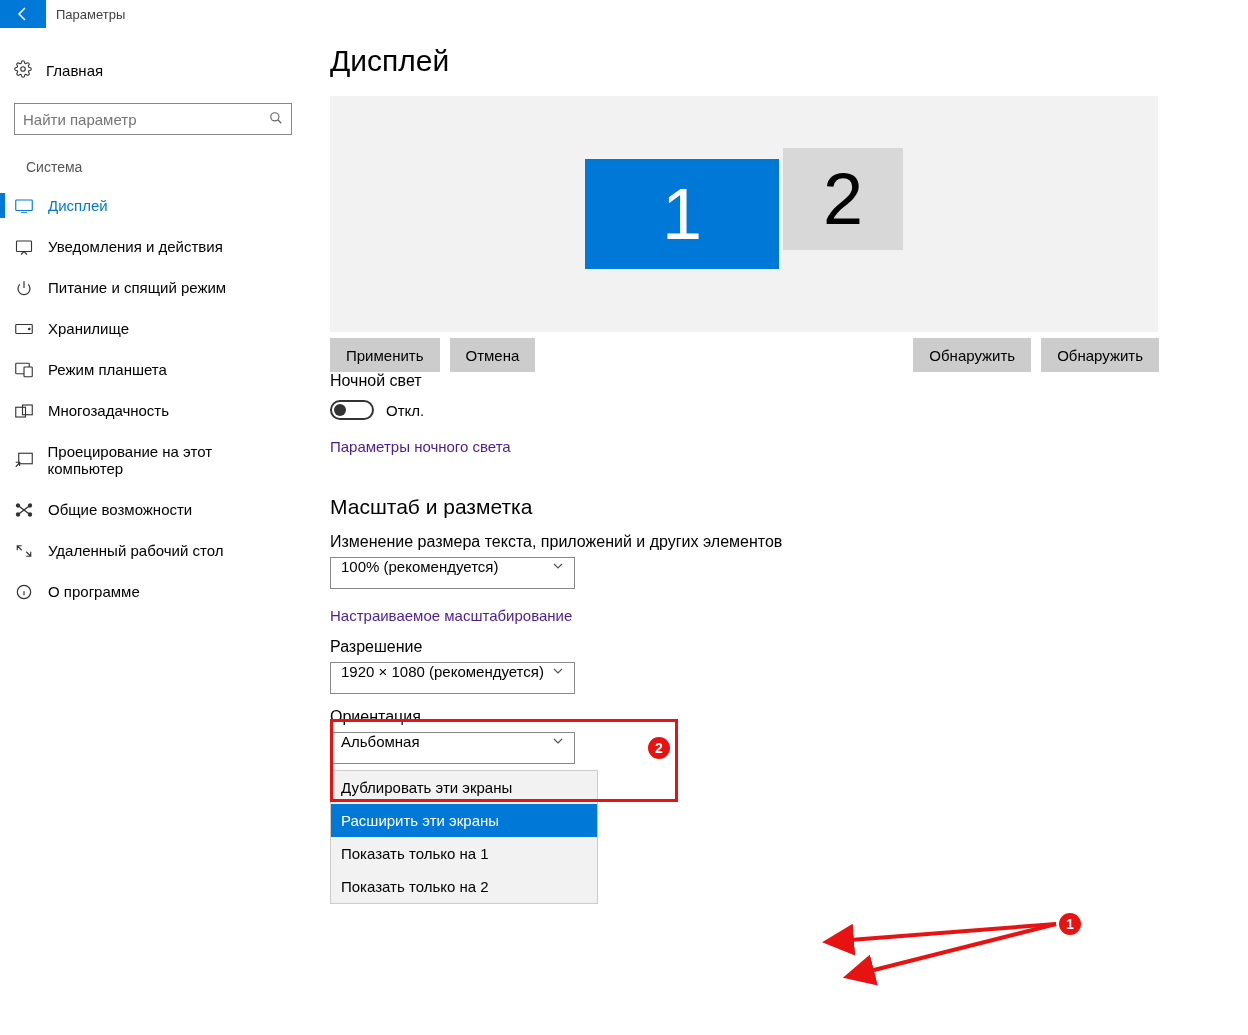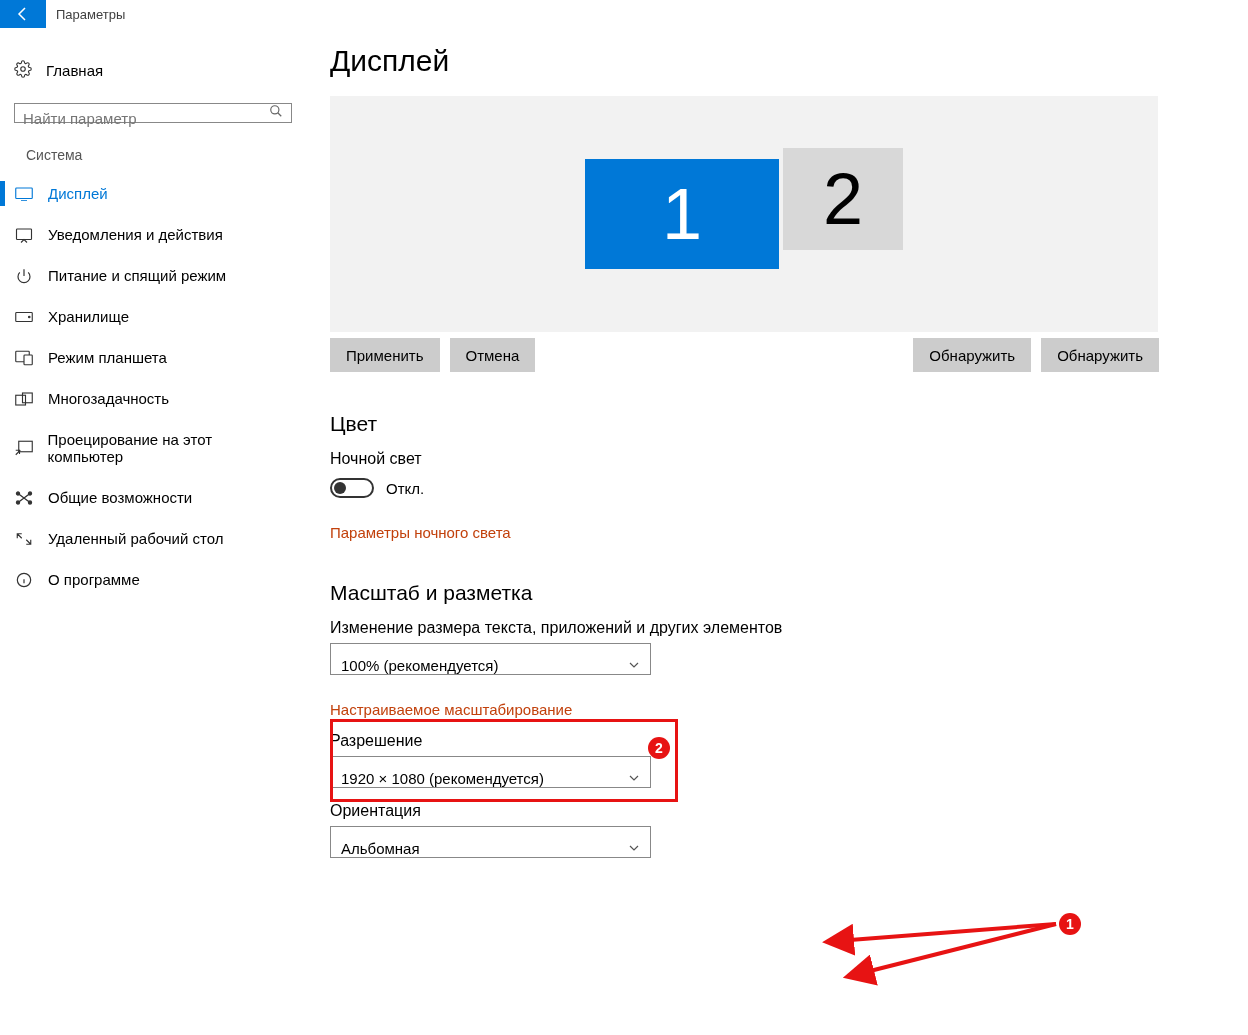--- a/index.html
+++ b/index.html
@@ -44,22 +44,23 @@
       display: flex;
       align-items: center;
       padding: 10px 14px;
       cursor: pointer;
     }
     .home .gear { margin-right: 14px; }
     .search-box {
       margin: 12px 14px 22px 14px;
       width: 278px;
       display: flex;
+      align-items: center;
       border: 1px solid #888;
-      height: 20px;
+      height: 32px;
       padding: 0 8px;
       background: #fff;
     }
     .search-box input {
       border: none;
       outline: none;
       flex: 1;
       font-size: 15px;
       height: 28px;
       background: transparent;
@@ -182,33 +183,33 @@
     .toggle .knob {
       position: absolute;
       left: 2px;
       top: 2px;
       width: 12px;
       height: 12px;
       border-radius: 50%;
       background: #333;
     }
     .link {
-      color: #c2410c;
+      color: #4c1d95;
       font-size: 15px;
       cursor: pointer;
-      margin-top: 26px;
+      margin-top: 18px;
       display: inline-block;
     }
 
     .dropdown {
-      width: 321px;
+      width: 245px;
       height: 32px;
       border: 1px solid #888;
       display: flex;
-      align-items: flex-end;
+      align-items: flex-start;
       padding: 0 10px;
       cursor: pointer;
       justify-content: space-between;
       background: #fff;
     }
     .dropdown .chev { color: #555; }
 
     .annot-box-2 {
       border: 3px solid #e71313;
       position: absolute;
@@ -405,21 +406,20 @@
     </div>
 
     <div class="btn-row">
       <button class="btn">Применить</button>
       <button class="btn">Отмена</button>
       <div class="spacer"></div>
       <button class="btn">Обнаружить</button>
       <button class="btn">Обнаружить</button>
     </div>
 
-    <h2 class="section-title">Цвет</h2>
     <div class="field-label">Ночной свет</div>
     <div class="toggle-row">
       <div class="toggle">
         <div class="knob"></div>
       </div>
       <span>Откл.</span>
     </div>
     <a class="link">Параметры ночного света</a>
 
     <h2 class="section-title">Масштаб и разметка</h2>
@@ -451,20 +451,26 @@
       <div class="dropdown">
         <span>Альбомная</span>
         <span class="chev">
           <svg width="12" height="12" viewBox="0 0 12 12" fill="none" stroke="currentColor" stroke-width="1.2">
               <path d="M2 4l4 4 4-4"></path>
             </svg>
         </span>
       </div>
     </div>
 
+    <div class="menu-box">
+      <div class="menu-item">Дублировать эти экраны</div>
+      <div class="menu-item selected">Расширить эти экраны</div>
+      <div class="menu-item">Показать только на 1</div>
+      <div class="menu-item">Показать только на 2</div>
+    </div>
   </div>
 </div>
 
 <div class="annot-box-2"></div>
 <div class="annot-badge badge-2">2</div>
 <div class="annot-badge badge-1">1</div>
 
 <svg class="arrow-svg">
   <defs>
     <marker id="ah" markerWidth="8" markerHeight="8" refX="1" refY="4" orient="auto">

